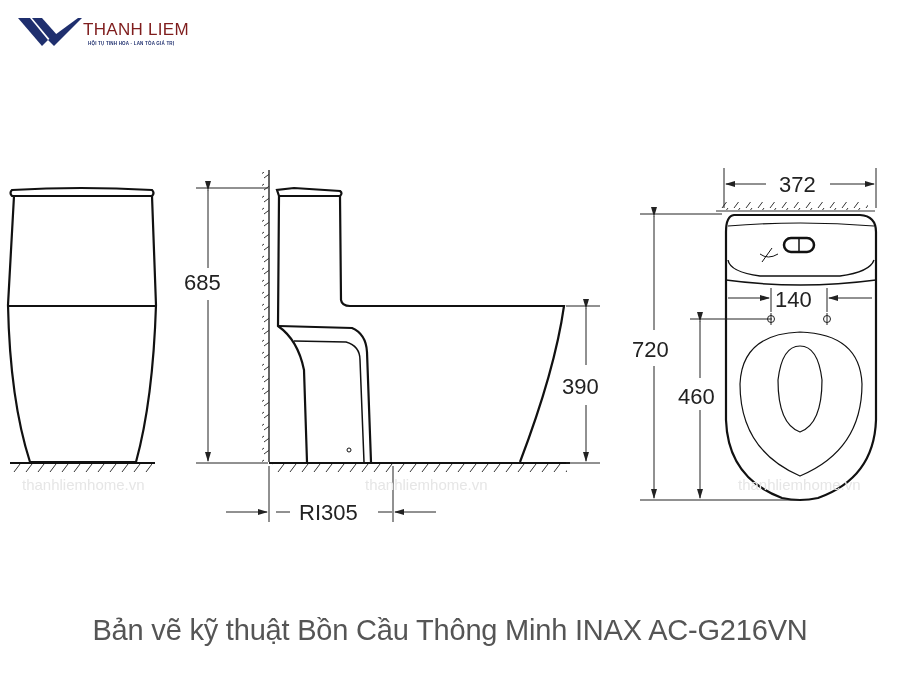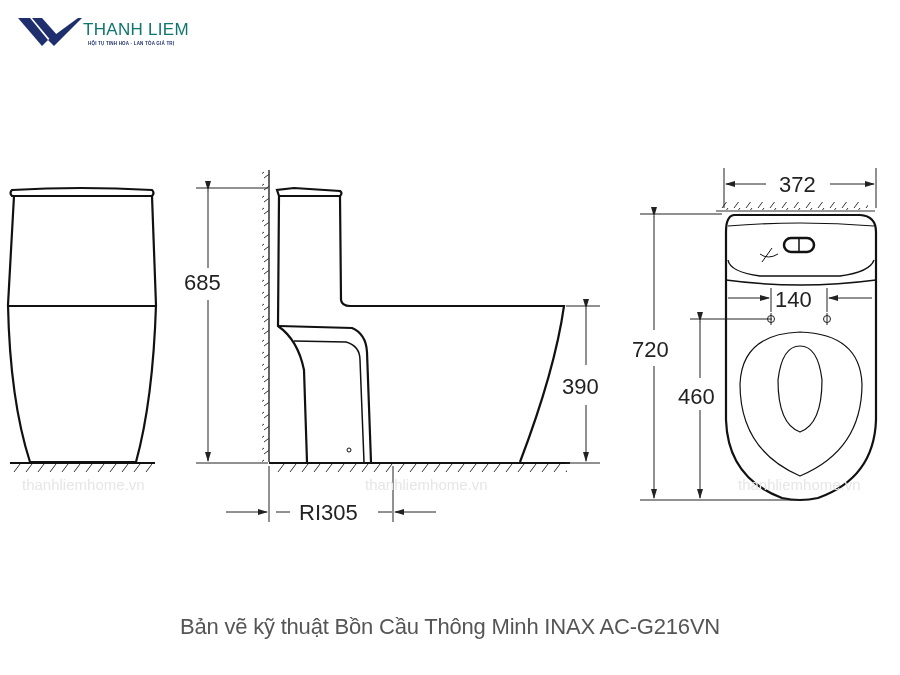--- a/index.html
+++ b/index.html
@@ -1,23 +1,23 @@
 <!DOCTYPE html>
 <html><head>
 <meta charset="utf-8">
 <style>
   html, body { margin:0; padding:0; background:#ffffff; }
   body { width:900px; height:675px; position:relative; overflow:hidden; font-family:"Liberation Sans", sans-serif; }
   .logo { position:absolute; left:18px; top:14px; width:200px; height:40px; }
-  .logo-name { position:absolute; left:83px; top:20px; font-size:17px; color:#0f766e; letter-spacing:0.3px; font-family:"Liberation Sans", sans-serif; }
+  .logo-name { position:absolute; left:83px; top:20px; font-size:17px; color:#7f1d1d; letter-spacing:0.3px; font-family:"Liberation Sans", sans-serif; }
   .logo-tag { position:absolute; left:88px; top:41px; font-size:4.5px; color:#1f2f6e; font-weight:bold; letter-spacing:0.2px; }
   svg.drawing { position:absolute; left:0; top:0; }
   .dim { font-family:"Liberation Sans", sans-serif; font-size:22px; fill:#222; }
   .wm { font-family:"Liberation Sans", sans-serif; font-size:15px; fill:#e6e6e6; }
-  .caption { position:absolute; left:0; width:900px; top:614px; text-align:center; font-size:22px; color:#555; letter-spacing:-0.2px; }
+  .caption { position:absolute; left:0; width:900px; top:614px; text-align:center; font-size:29px; color:#555; letter-spacing:-0.2px; }
 </style>
 </head>
 <body>
 
 <div class="logo">
   <svg width="80" height="40" viewBox="0 0 80 40">
     <polygon points="0,4 12,4 30,26 24,32" fill="#1f2f6e"></polygon>
     <polygon points="14,4 24,4 40,22 34,28" fill="#1f2f6e"></polygon>
     <polygon points="30,26 60,4 64,4 36,32" fill="#1f2f6e"></polygon>
   </svg>

